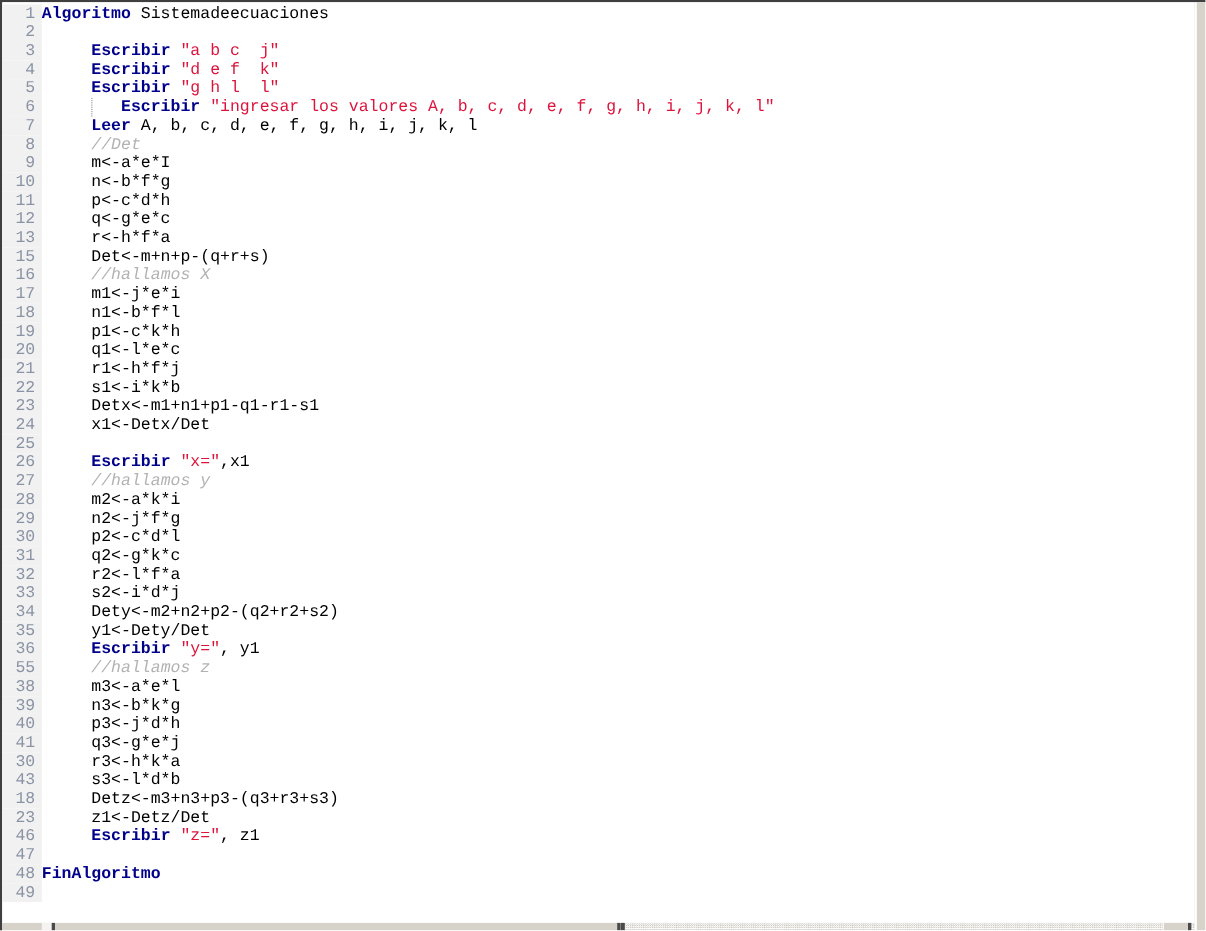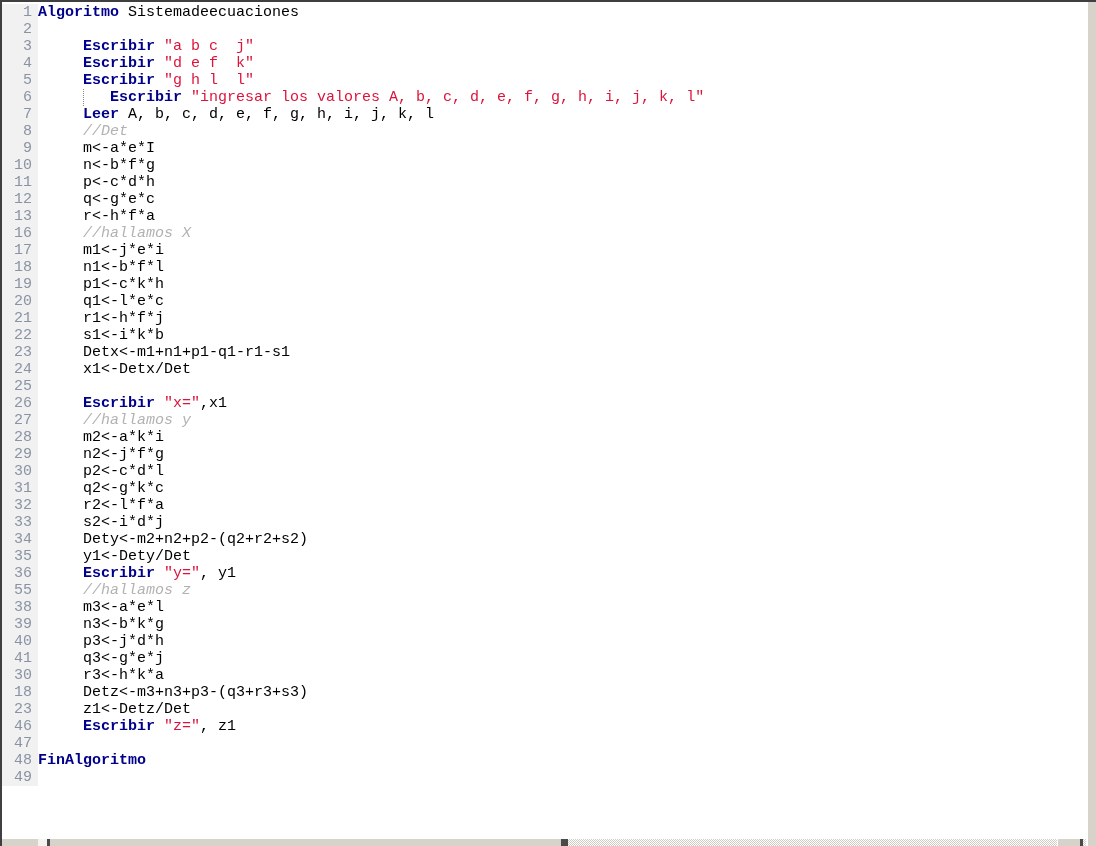--- a/index.html
+++ b/index.html
@@ -121,20 +121,21 @@
         <div class="line"><span class="ln">4</span><span class="lt"><span class="pl">     </span><span class="kw">Escribir</span><span class="pl"> </span><span class="str">"d e f  k"</span></span></div>
         <div class="line"><span class="ln">5</span><span class="lt"><span class="pl">     </span><span class="kw">Escribir</span><span class="pl"> </span><span class="str">"g h l  l"</span></span></div>
         <div class="line"><span class="ln">6</span><span class="lt"><span class="guide" style="left: 5ch;"></span><span class="pl">        </span><span class="kw">Escribir</span><span class="pl"> </span><span class="str">"ingresar los valores A, b, c, d, e, f, g, h, i, j, k, l"</span></span></div>
         <div class="line"><span class="ln">7</span><span class="lt"><span class="pl">     </span><span class="kw">Leer</span><span class="pl"> A, b, c, d, e, f, g, h, i, j, k, l</span></span></div>
         <div class="line"><span class="ln">8</span><span class="lt"><span class="pl">     </span><span class="com">//Det</span></span></div>
         <div class="line"><span class="ln">9</span><span class="lt"><span class="pl">     m&lt;-a*e*I</span></span></div>
         <div class="line"><span class="ln">10</span><span class="lt"><span class="pl">     n&lt;-b*f*g</span></span></div>
         <div class="line"><span class="ln">11</span><span class="lt"><span class="pl">     p&lt;-c*d*h</span></span></div>
         <div class="line"><span class="ln">12</span><span class="lt"><span class="pl">     q&lt;-g*e*c</span></span></div>
         <div class="line"><span class="ln">13</span><span class="lt"><span class="pl">     r&lt;-h*f*a</span></span></div>
+        <div class="line"><span class="ln">15</span><span class="lt"><span class="pl">     Det&lt;-m+n+p-(q+r+s)</span></span></div>
         <div class="line"><span class="ln">16</span><span class="lt"><span class="pl">     </span><span class="com">//hallamos X</span></span></div>
         <div class="line"><span class="ln">17</span><span class="lt"><span class="pl">     m1&lt;-j*e*i</span></span></div>
         <div class="line"><span class="ln">18</span><span class="lt"><span class="pl">     n1&lt;-b*f*l</span></span></div>
         <div class="line"><span class="ln">19</span><span class="lt"><span class="pl">     p1&lt;-c*k*h</span></span></div>
         <div class="line"><span class="ln">20</span><span class="lt"><span class="pl">     q1&lt;-l*e*c</span></span></div>
         <div class="line"><span class="ln">21</span><span class="lt"><span class="pl">     r1&lt;-h*f*j</span></span></div>
         <div class="line"><span class="ln">22</span><span class="lt"><span class="pl">     s1&lt;-i*k*b</span></span></div>
         <div class="line"><span class="ln">23</span><span class="lt"><span class="pl">     Detx&lt;-m1+n1+p1-q1-r1-s1</span></span></div>
         <div class="line"><span class="ln">24</span><span class="lt"><span class="pl">     x1&lt;-Detx/Det</span></span></div>
         <div class="line"><span class="ln">25</span><span class="lt"></span></div>
@@ -148,20 +149,21 @@
         <div class="line"><span class="ln">33</span><span class="lt"><span class="pl">     s2&lt;-i*d*j</span></span></div>
         <div class="line"><span class="ln">34</span><span class="lt"><span class="pl">     Dety&lt;-m2+n2+p2-(q2+r2+s2)</span></span></div>
         <div class="line"><span class="ln">35</span><span class="lt"><span class="pl">     y1&lt;-Dety/Det</span></span></div>
         <div class="line"><span class="ln">36</span><span class="lt"><span class="pl">     </span><span class="kw">Escribir</span><span class="pl"> </span><span class="str">"y="</span><span class="pl">, y1</span></span></div>
         <div class="line"><span class="ln">55</span><span class="lt"><span class="pl">     </span><span class="com">//hallamos z</span></span></div>
         <div class="line"><span class="ln">38</span><span class="lt"><span class="pl">     m3&lt;-a*e*l</span></span></div>
         <div class="line"><span class="ln">39</span><span class="lt"><span class="pl">     n3&lt;-b*k*g</span></span></div>
         <div class="line"><span class="ln">40</span><span class="lt"><span class="pl">     p3&lt;-j*d*h</span></span></div>
         <div class="line"><span class="ln">41</span><span class="lt"><span class="pl">     q3&lt;-g*e*j</span></span></div>
         <div class="line"><span class="ln">30</span><span class="lt"><span class="pl">     r3&lt;-h*k*a</span></span></div>
+        <div class="line"><span class="ln">43</span><span class="lt"><span class="pl">     s3&lt;-l*d*b</span></span></div>
         <div class="line"><span class="ln">18</span><span class="lt"><span class="pl">     Detz&lt;-m3+n3+p3-(q3+r3+s3)</span></span></div>
         <div class="line"><span class="ln">23</span><span class="lt"><span class="pl">     z1&lt;-Detz/Det</span></span></div>
         <div class="line"><span class="ln">46</span><span class="lt"><span class="pl">     </span><span class="kw">Escribir</span><span class="pl"> </span><span class="str">"z="</span><span class="pl">, z1</span></span></div>
         <div class="line"><span class="ln">47</span><span class="lt"></span></div>
         <div class="line"><span class="ln">48</span><span class="lt"><span class="kw">FinAlgoritmo</span></span></div>
         <div class="line"><span class="ln">49</span><span class="lt"></span></div>
       </div>
   </div>
 
   <div class="v-splitter"></div>

